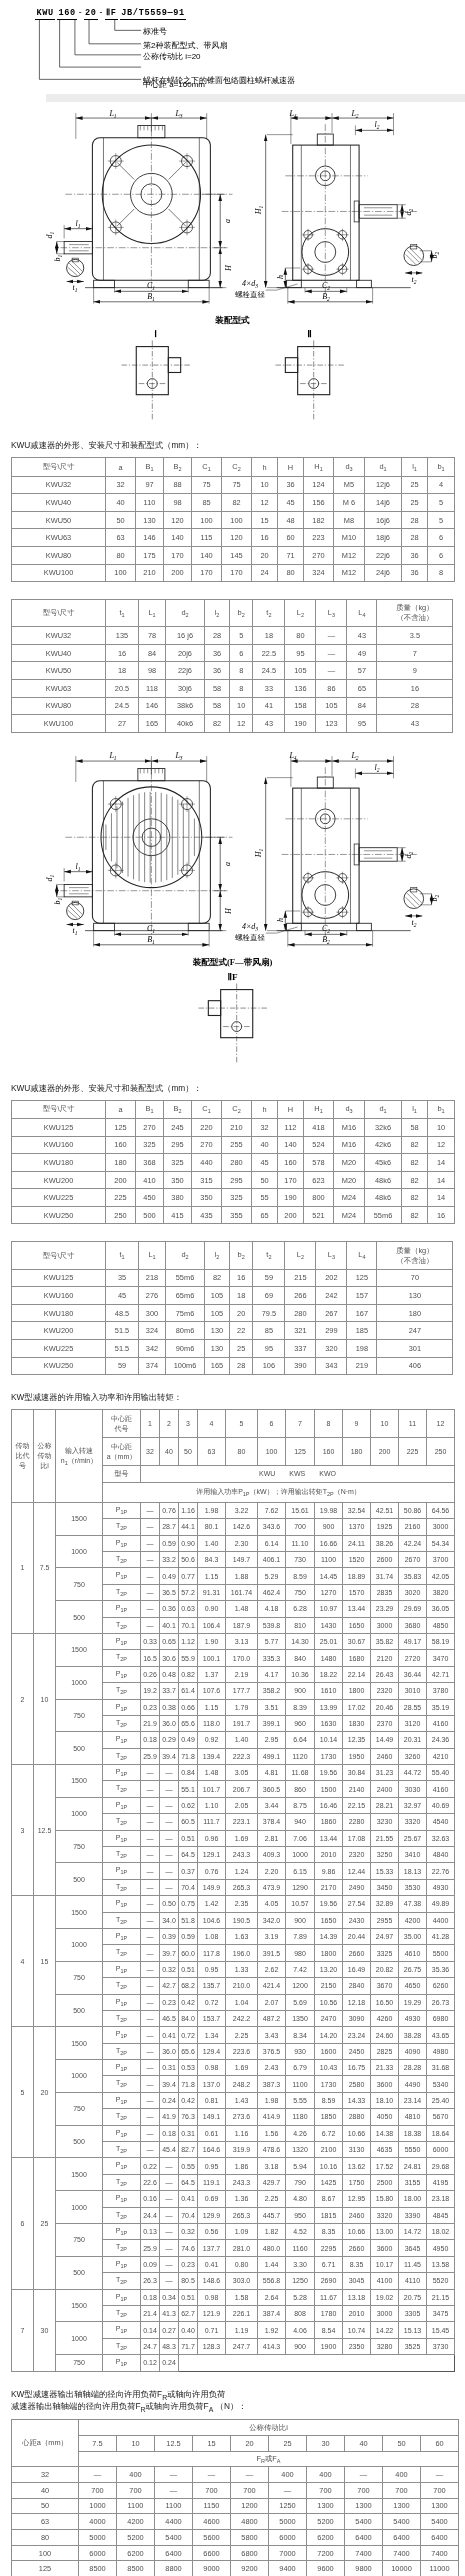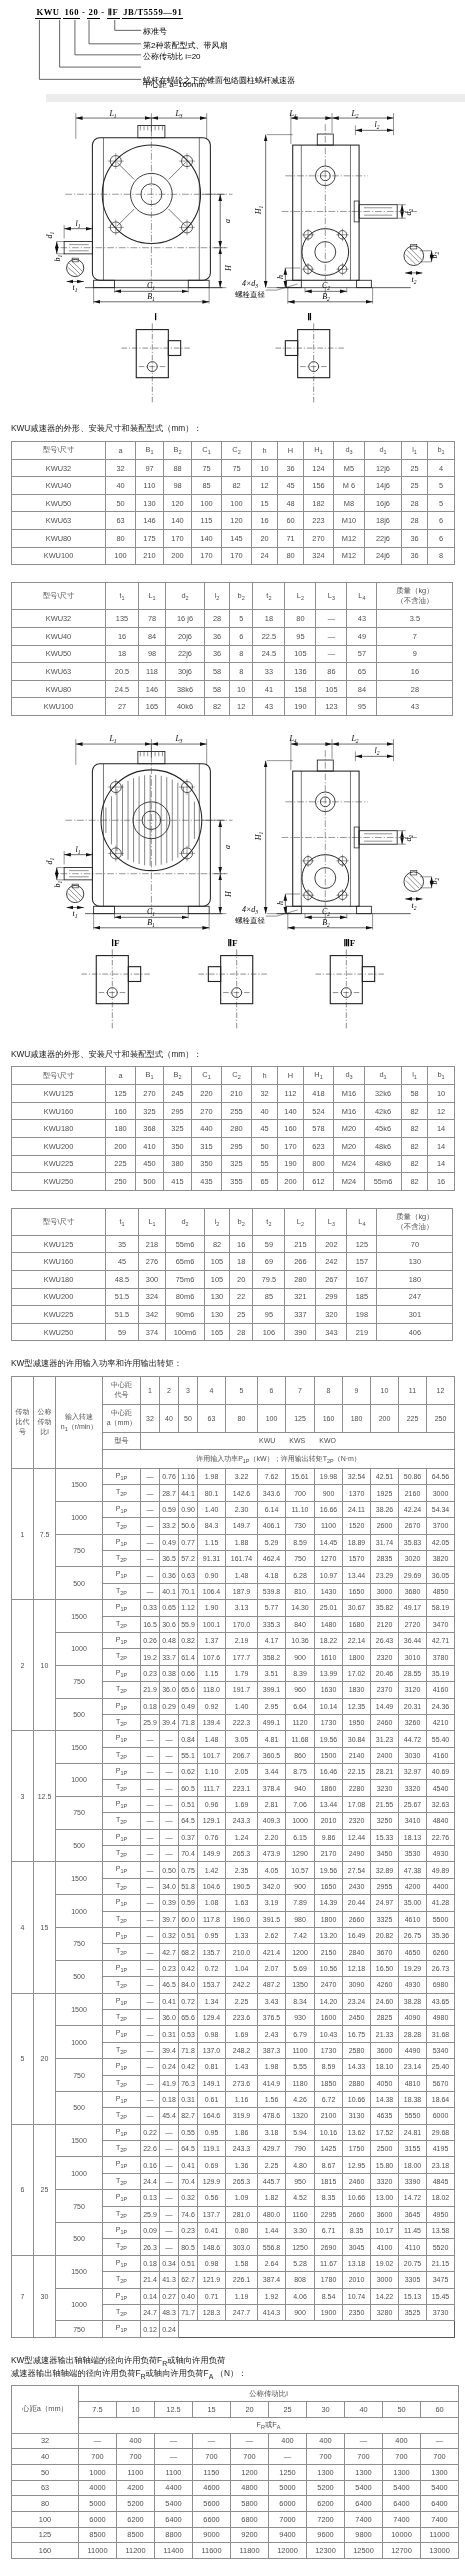--- a/index.html
+++ b/index.html
@@ -1,21 +1,21 @@
 <!DOCTYPE html>
 <html style="font-size:10px"><head>
 <meta charset="utf-8">
 <style>
   html,body{margin:0;padding:0;background:#fff;}
   body{width:466px;min-height:2576px;font-family:"Liberation Sans",sans-serif;color:#222;position:relative;}
   .page{width:466px;position:relative;padding-top:3.7px;}
   
   .designation{position:relative;height:87px;}
   .code-line{position:absolute;left:34px;top:3.7px;font:bold 8.6px "Liberation Serif",serif;color:#000;letter-spacing:0.6px;}
-  .code-line .u{border-bottom:0.9px solid #000;padding:0 1.2px 0.6px;margin:0 1.2px;}
+  .code-line .u{border-bottom:0.9px solid #000;padding:0 1.2px 0.6px;margin:0 1.2px;font-family:Liberation Mono, monospace;}
   .code-line .sep{margin:0 0.6px;}
   .callouts{position:absolute;left:0;top:0;}
   .co-label{position:absolute;font:8px "Liberation Sans",sans-serif;color:#000;white-space:nowrap;}
   .grayband{height:8px;background:#ececec;margin:3.7px 0 5px 46px;}
   h2.sec{font:bold 9.2px "Liberation Sans",sans-serif;color:#000;margin:2.5px 0 6.2px 11px;}
   .tcap{font:8.3px "Liberation Sans",sans-serif;color:#1a1a1a;margin:16px 0 6.2px 11px;}
   
   .drawing{position:relative;width:443px;height:204px;margin:1.2px 0 0 11px;}
   .dim-label{position:absolute;transform:translate(-50%,-50%);font:italic 8px "Liberation Serif",serif;color:#000;white-space:nowrap;}
   .dim-label.cn{font:7.4px "Liberation Sans",sans-serif;font-style:normal;}
@@ -216,20 +216,21 @@
       <span class="dim-label" style="left: 398px; top: 105px; transform: translate(-50%, -50%) rotate(-90deg);">d<sub>2</sub></span>
       <span class="dim-label" style="left: 269px; top: 170px; transform: translate(-50%, -50%) rotate(-90deg);">h</span>
       <span class="dim-label" style="left: 315px; top: 179px;">C<sub>2</sub></span>
       <span class="dim-label" style="left: 315px; top: 190px;">B<sub>2</sub></span>
       <span class="dim-label" style="left: 239px; top: 177px;">4×d<sub>3</sub></span>
       <span class="dim-label cn" style="left: 239px; top: 188px;">螺栓直径</span>
       <span class="dim-label" style="left: 424px; top: 148px; transform: translate(-50%, -50%) rotate(-90deg);">b<sub>2</sub></span>
       <span class="dim-label" style="left: 403px; top: 173px;">t<sub>2</sub></span>
     </div>
 
+  <div class="asm-cap">装配型式</div>
   <div class="asm-row">
     <div class="asm-fig"><span class="lab">Ⅰ</span><span><svg width="74" height="83" viewBox="0 0 120 134">
     <rect x="28" y="12" width="52" height="78" fill="none" stroke="#222" stroke-width="1.8"></rect>
     <rect x="80" y="30" width="20" height="24" fill="none" stroke="#222" stroke-width="1.8"></rect>
     <line x1="4" y1="42" x2="116" y2="42" stroke="#333" stroke-width="0.9" stroke-dasharray="9 3 2 3"></line>
             <line x1="54" y1="2" x2="54" y2="130" stroke="#333" stroke-width="0.9" stroke-dasharray="9 3 2 3"></line>
             <line x1="32" y1="72" x2="76" y2="72" stroke="#333" stroke-width="0.9" stroke-dasharray="9 3 2 3"></line>
     <circle cx="54" cy="72" r="8" fill="none" stroke="#222" stroke-width="1.4"></circle>
           </svg></span></div>
     <div class="asm-fig"><span class="lab">Ⅱ</span><span><svg width="74" height="83" viewBox="0 0 120 134">
@@ -649,44 +650,29 @@
       <span class="dim-label" style="left: 398px; top: 105px; transform: translate(-50%, -50%) rotate(-90deg);">d<sub>2</sub></span>
       <span class="dim-label" style="left: 269px; top: 170px; transform: translate(-50%, -50%) rotate(-90deg);">h</span>
       <span class="dim-label" style="left: 315px; top: 179px;">C<sub>2</sub></span>
       <span class="dim-label" style="left: 315px; top: 190px;">B<sub>2</sub></span>
       <span class="dim-label" style="left: 239px; top: 177px;">4×d<sub>3</sub></span>
       <span class="dim-label cn" style="left: 239px; top: 188px;">螺栓直径</span>
       <span class="dim-label" style="left: 424px; top: 148px; transform: translate(-50%, -50%) rotate(-90deg);">b<sub>2</sub></span>
       <span class="dim-label" style="left: 403px; top: 173px;">t<sub>2</sub></span>
     </div>
 
+  <div class="asm-cap">装配型式(F—带风扇)</div>
   <div class="asm-row three">
-    <div class="asm-fig"><span class="lab">ⅠF</span><span><svg width="74" height="83" viewBox="0 0 120 134">
-    <rect x="28" y="12" width="52" height="78" fill="none" stroke="#222" stroke-width="1.8"></rect>
-    <rect x="80" y="30" width="20" height="24" fill="none" stroke="#222" stroke-width="1.8"></rect>
-    <line x1="4" y1="42" x2="116" y2="42" stroke="#333" stroke-width="0.9" stroke-dasharray="9 3 2 3"></line>
-            <line x1="54" y1="2" x2="54" y2="130" stroke="#333" stroke-width="0.9" stroke-dasharray="9 3 2 3"></line>
-            <line x1="32" y1="72" x2="76" y2="72" stroke="#333" stroke-width="0.9" stroke-dasharray="9 3 2 3"></line>
-    <circle cx="54" cy="72" r="8" fill="none" stroke="#222" stroke-width="1.4"></circle>
-          </svg></span></div>
     <div class="asm-fig"><span class="lab">ⅡF</span><span><svg width="74" height="83" viewBox="0 0 120 134">
     <rect x="40" y="12" width="52" height="78" fill="none" stroke="#222" stroke-width="1.8"></rect>
     <rect x="20" y="30" width="20" height="24" fill="none" stroke="#222" stroke-width="1.8"></rect>
     <line x1="4" y1="42" x2="116" y2="42" stroke="#333" stroke-width="0.9" stroke-dasharray="9 3 2 3"></line>
             <line x1="66" y1="2" x2="66" y2="130" stroke="#333" stroke-width="0.9" stroke-dasharray="9 3 2 3"></line>
             <line x1="44" y1="72" x2="88" y2="72" stroke="#333" stroke-width="0.9" stroke-dasharray="9 3 2 3"></line>
     <circle cx="66" cy="72" r="8" fill="none" stroke="#222" stroke-width="1.4"></circle>
-          </svg></span></div>
-    <div class="asm-fig"><span class="lab">ⅢF</span><span><svg width="74" height="83" viewBox="0 0 120 134">
-    <rect x="28" y="12" width="52" height="78" fill="none" stroke="#222" stroke-width="1.8"></rect>
-    <rect x="80" y="30" width="20" height="24" fill="none" stroke="#222" stroke-width="1.8"></rect>
-    <line x1="4" y1="42" x2="116" y2="42" stroke="#333" stroke-width="0.9" stroke-dasharray="9 3 2 3"></line>
-            <line x1="54" y1="2" x2="54" y2="130" stroke="#333" stroke-width="0.9" stroke-dasharray="9 3 2 3"></line>
-            <line x1="32" y1="72" x2="76" y2="72" stroke="#333" stroke-width="0.9" stroke-dasharray="9 3 2 3"></line>
-    <circle cx="54" cy="72" r="8" fill="none" stroke="#222" stroke-width="1.4"></circle>
           </svg></span></div>
   </div>
 
   <p class="tcap">KWU减速器的外形、安装尺寸和装配型式（mm）：</p>
   <table class="dt" id="t3">
       <colgroup>
         <col style="width:94px">
         <col style="width:30px">
         <col style="width:28px">
         <col style="width:28px">
@@ -795,21 +781,21 @@
         </tr>
         <tr>
           <td>KWU250</td>
           <td>250</td>
           <td>500</td>
           <td>415</td>
           <td>435</td>
           <td>355</td>
           <td>65</td>
           <td>200</td>
-          <td>612</td>
+          <td>521</td>
           <td>M24</td>
           <td>55m6</td>
           <td>82</td>
           <td>16</td>
         </tr>
       </tbody>
     </table>
   <table class="dt" id="t4">
       <colgroup>
         <col style="width:94px">

